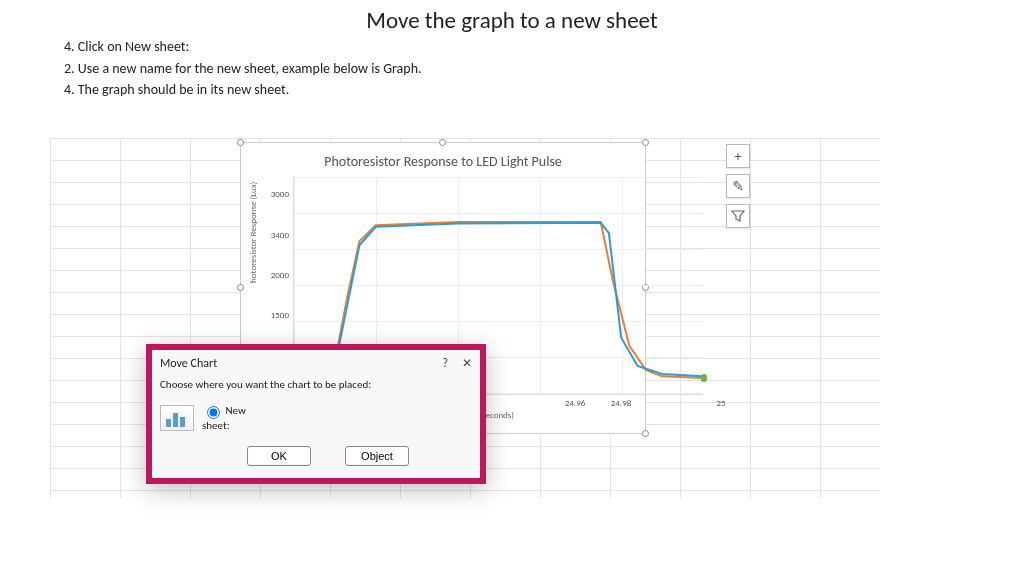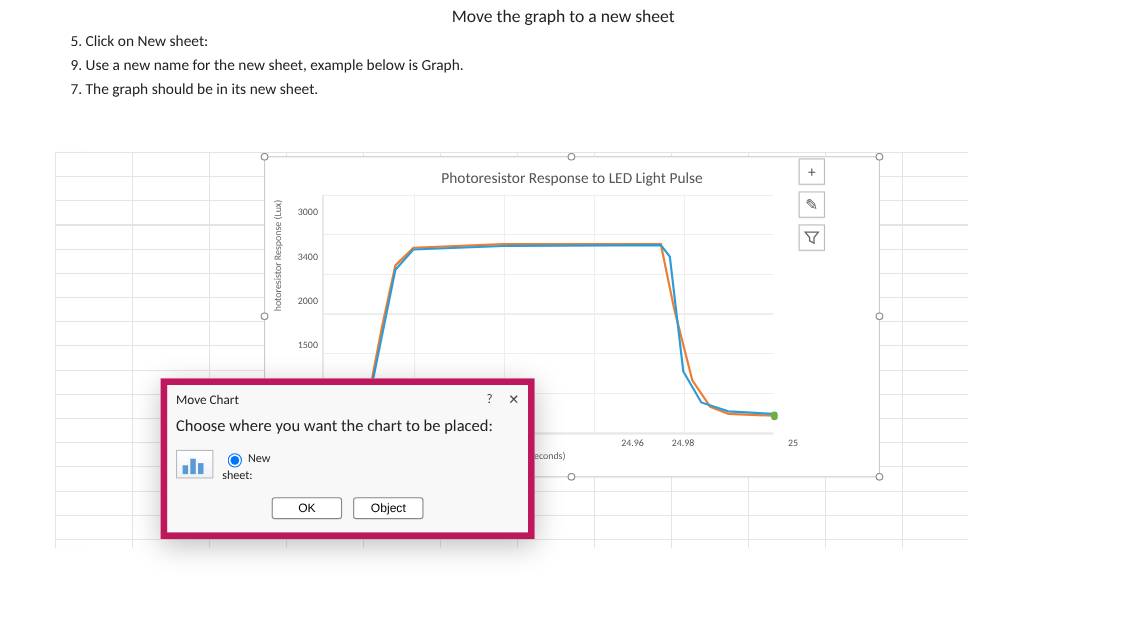--- a/index.html
+++ b/index.html
@@ -8,21 +8,21 @@
     padding: 0;
     width: 1024px;
     height: 576px;
     font-family: Calibri, Arial, sans-serif;
     background: #fff;
     position: relative;
     overflow: hidden;
   }
   .page-title {
     text-align: center;
-    font-size: 16px;
+    font-size: 23px;
     color: #222;
     padding-top: 6px;
     padding-bottom: 2px;
   }
   .steps {
     margin: 0 0 0 64px;
     font-size: 14px;
     line-height: 1.4;
     color: #222;
   }
@@ -48,21 +48,21 @@
     height: 360px;
     background: #f3f3f3;
     border-right: 1px solid #d0d0d0;
   }
 
   
   .chart {
     position: absolute;
     left: 240px;
     top: 142px;
-    width: 560px;
+    width: 406px;
     height: 292px;
     background: #fff;
     border: 1px solid #ccc;
   }
   .chart-handle {
     position:absolute;
     width:7px;height:7px;
     background:#fff;border:1px solid #888;border-radius:50%;
   }
   .h-tl{left:-4px;top:-4px}.h-tr{right:-4px;top:-4px}
@@ -158,25 +158,25 @@
   .dlg-title{
     padding:6px 8px;
     font-size:12px;
     display:flex;
     justify-content:space-between;
     align-items:center;
   }
   .dlg-title .right{display:flex;gap:14px;color:#444;font-size:12px;}
   .dlg-sub{
     padding:2px 8px 8px 8px;
-    font-size:15px;
+    font-size:11px;
   }
   .dlg-row{
     display:flex;
-    align-items:flex-start;
+    align-items:center;
     gap:8px;
     padding:4px 8px;
   }
   .dlg-row .thumb{
     width:34px;height:26px;
     border:1px solid #bbb;
     background:linear-gradient(#fff,#eef3f8);
     position:relative;
     flex-shrink:0;
   }
@@ -200,30 +200,31 @@
     justify-content:center;
     gap:10px;
     padding:10px 8px 12px 8px;
   }
   .dlg-btns button{
     width:64px;height:20px;
     font-size:11px;
     background:#fff;
     border:1px solid #888;
     border-radius:3px;
+    margin-left:24px;
   }
 </style>
 </head>
 <body>
 
 <div class="page-title">Move the graph to a new sheet</div>
 <div class="steps">
-  <div>5. Click on New sheet:</div>
-  <div>9. Use a new name for the new sheet, example below is Graph.</div>
-  <div>7. The graph should be in its new sheet.</div>
+  <div>4. Click on New sheet:</div>
+  <div>2. Use a new name for the new sheet, example below is Graph.</div>
+  <div>4. The graph should be in its new sheet.</div>
 </div>
 
 <div class="row-hdr"></div>
 <div class="sheet"></div>
 
 <div class="chart">
   <div class="chart-handle h-tl"></div>
   <div class="chart-handle h-tr"></div>
   <div class="chart-handle h-bl"></div>
   <div class="chart-handle h-br"></div>

